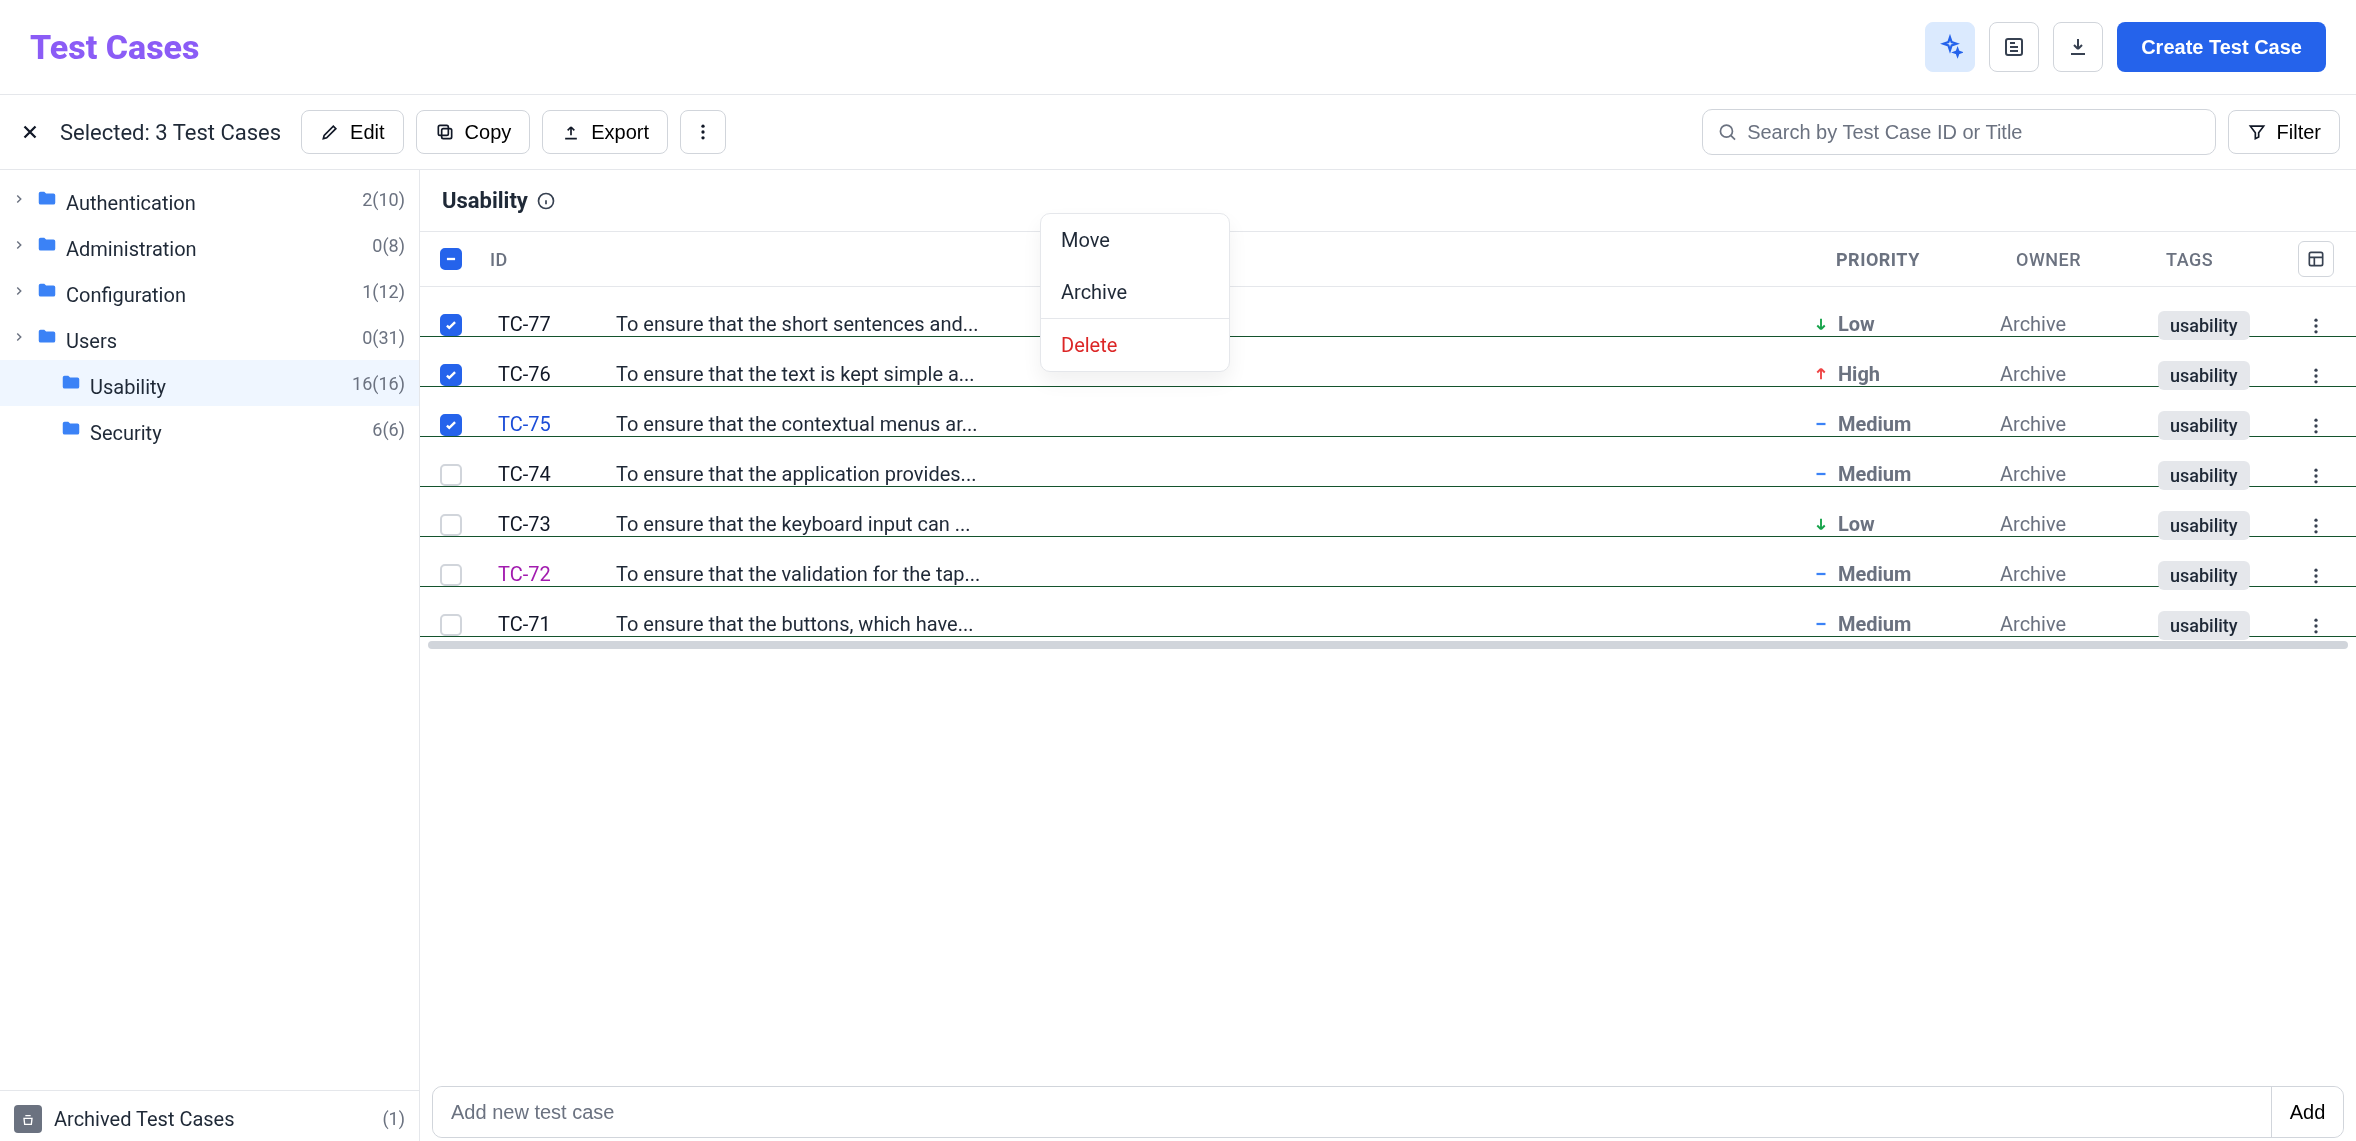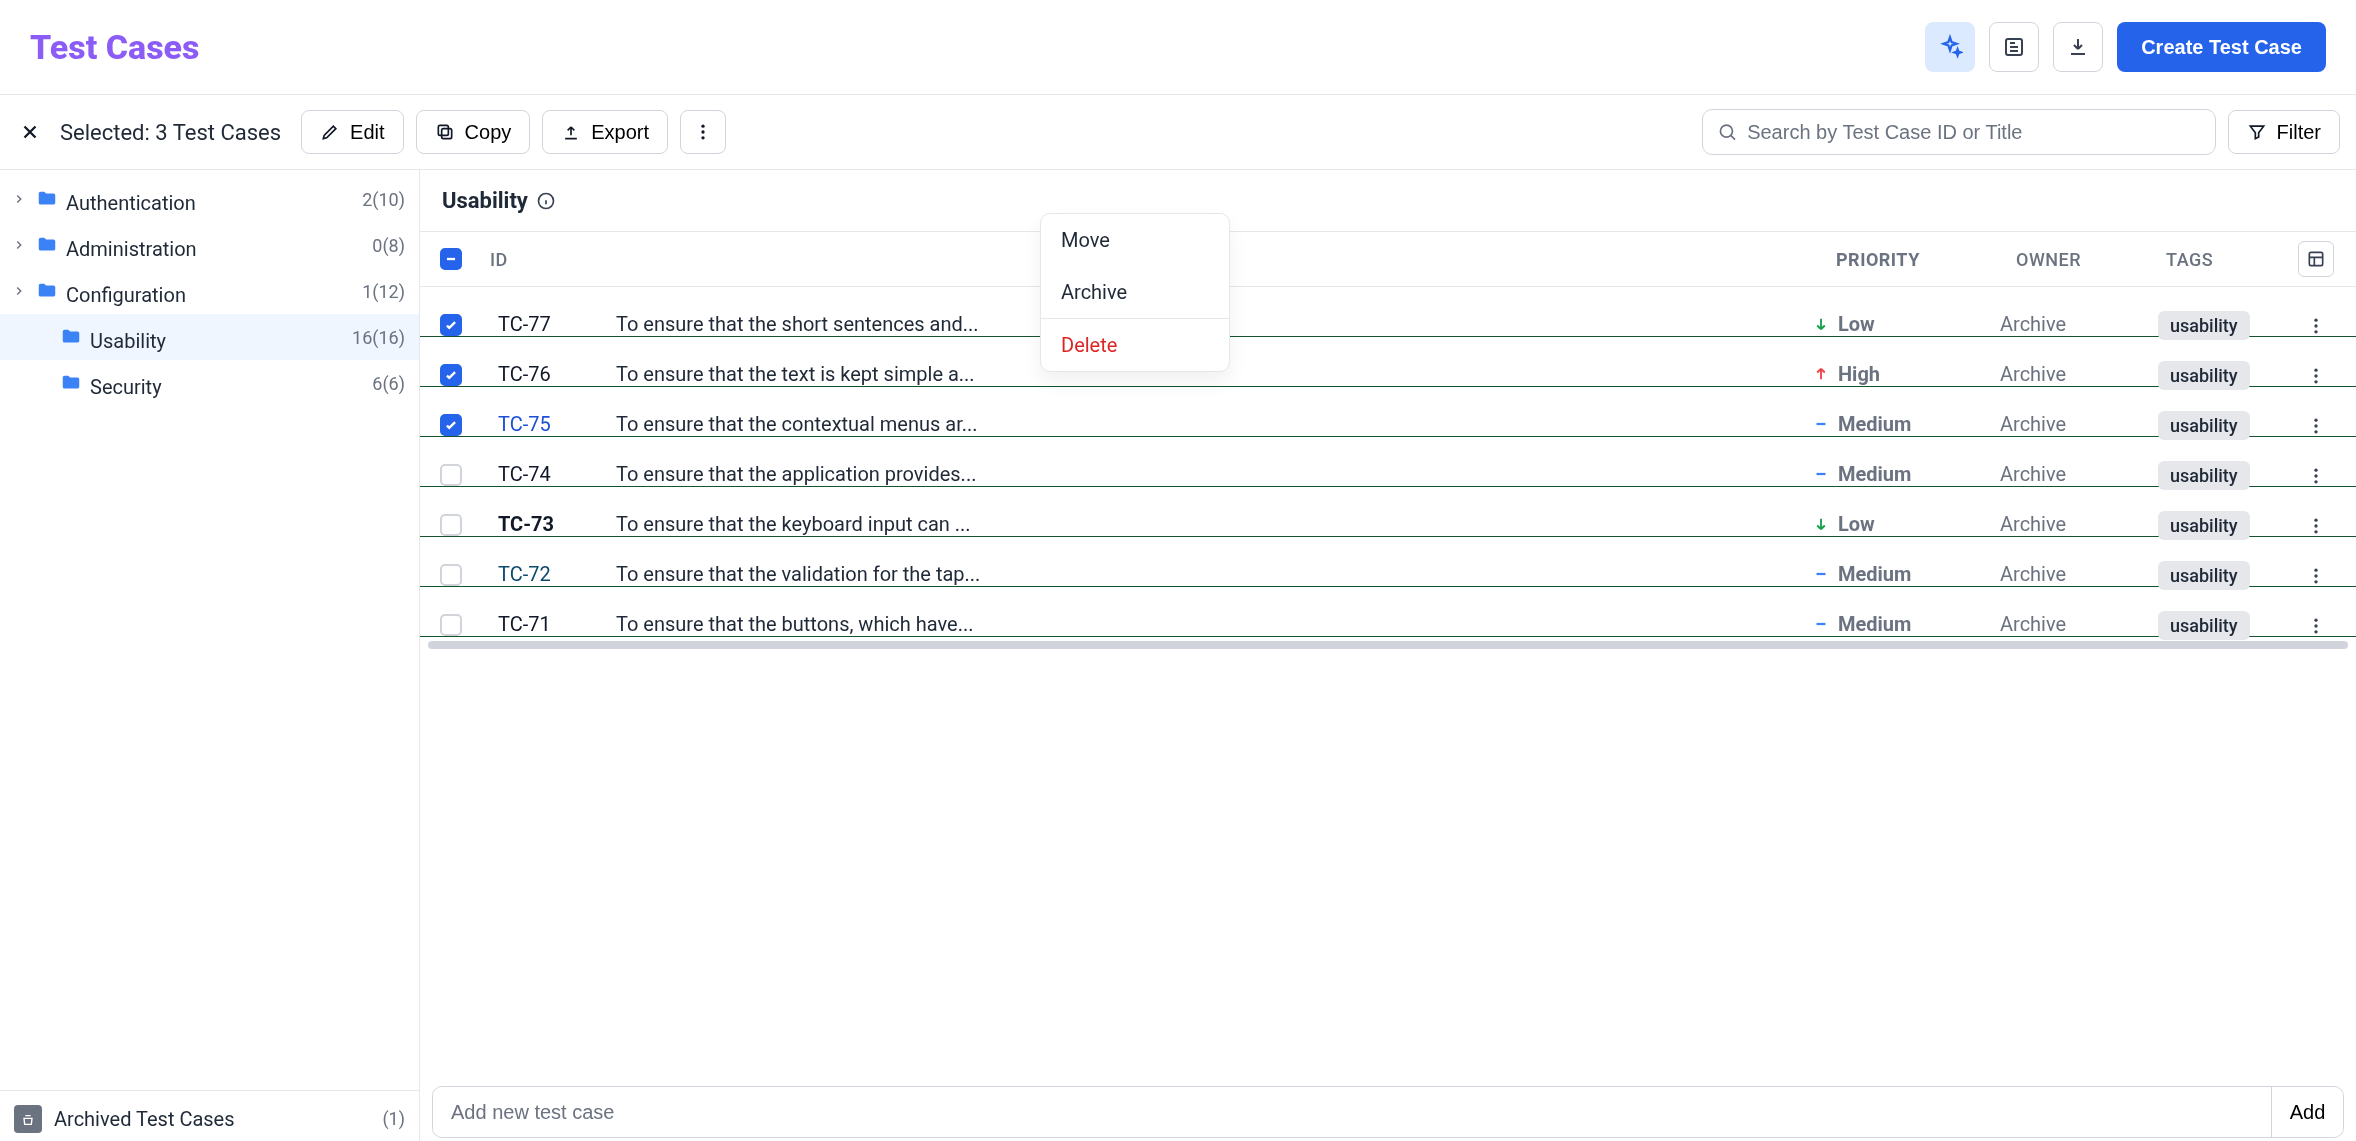--- a/index.html
+++ b/index.html
@@ -370,20 +370,34 @@
             </svg>
           </div>
           <div class="folder-icon" style="">
             <svg width="22" height="22" viewBox="0 0 24 24" fill="#3b82f6">
               <path d="M3 6a2 2 0 012-2h4l2 2h8a2 2 0 012 2v8a2 2 0 01-2 2H5a2 2 0 01-2-2V6z"></path>
             </svg>
           </div>
           <div class="folder-name">Configuration</div>
           <div class="folder-count">1(12)</div>
         </div>
+        <div class="folder-row">
+          <div class="chev">
+            <svg width="14" height="14" viewBox="0 0 24 24" fill="none" stroke="#6b7280" stroke-width="2.5">
+              <path d="M9 6l6 6-6 6"></path>
+            </svg>
+          </div>
+          <div class="folder-icon" style="">
+            <svg width="22" height="22" viewBox="0 0 24 24" fill="#3b82f6">
+              <path d="M3 6a2 2 0 012-2h4l2 2h8a2 2 0 012 2v8a2 2 0 01-2 2H5a2 2 0 01-2-2V6z"></path>
+            </svg>
+          </div>
+          <div class="folder-name">Users</div>
+          <div class="folder-count">0(31)</div>
+        </div>
         <div class="folder-row active">
           <div class="chev"></div>
           <div class="folder-icon" style="margin-left:24px;">
             <svg width="22" height="22" viewBox="0 0 24 24" fill="#3b82f6">
               <path d="M3 6a2 2 0 012-2h4l2 2h8a2 2 0 012 2v8a2 2 0 01-2 2H5a2 2 0 01-2-2V6z"></path>
             </svg>
           </div>
           <div class="folder-name">Usability</div>
           <div class="folder-count">16(16)</div>
         </div>
@@ -579,21 +593,21 @@
                   <circle cx="12" cy="12" r="2"></circle>
                   <circle cx="12" cy="19" r="2"></circle>
                 </svg>
               </span>
             </div>
           </div>
           <div class="row">
             <div class="col-chk">
               <div class="chk"></div>
             </div>
-            <div class="col-id" style="color:#111827;font-size:20px;font-weight:bold;">TC-73</div>
+            <div class="col-id" style="color:#111827;font-size:20px;">TC-73</div>
             <div class="col-title">
               <div class="title-text">To ensure that the keyboard input can ...</div>
             </div>
             <div class="col-priority">
               <div class="pri">
                 <span>
                   <svg width="18" height="18" viewBox="0 0 24 24" fill="none" stroke="#16a34a" stroke-width="2.5">
                     <path d="M12 5v14m0 0l-5-5m5 5l5-5"></path>
                   </svg>
                 </span>
@@ -609,21 +623,21 @@
                   <circle cx="12" cy="12" r="2"></circle>
                   <circle cx="12" cy="19" r="2"></circle>
                 </svg>
               </span>
             </div>
           </div>
           <div class="row">
             <div class="col-chk">
               <div class="chk"></div>
             </div>
-            <div class="col-id" style="color:#0c4a6e;font-size:20px;">TC-72</div>
+            <div class="col-id" style="color:#a21caf;font-size:20px;">TC-72</div>
             <div class="col-title">
               <div class="title-text">To ensure that the validation for the tap...</div>
             </div>
             <div class="col-priority">
               <div class="pri">
                 <span>
                   <svg width="18" height="18" viewBox="0 0 24 24" fill="none" stroke="#3b82f6" stroke-width="3">
                     <path d="M6 12h12"></path>
                   </svg>
                 </span>

